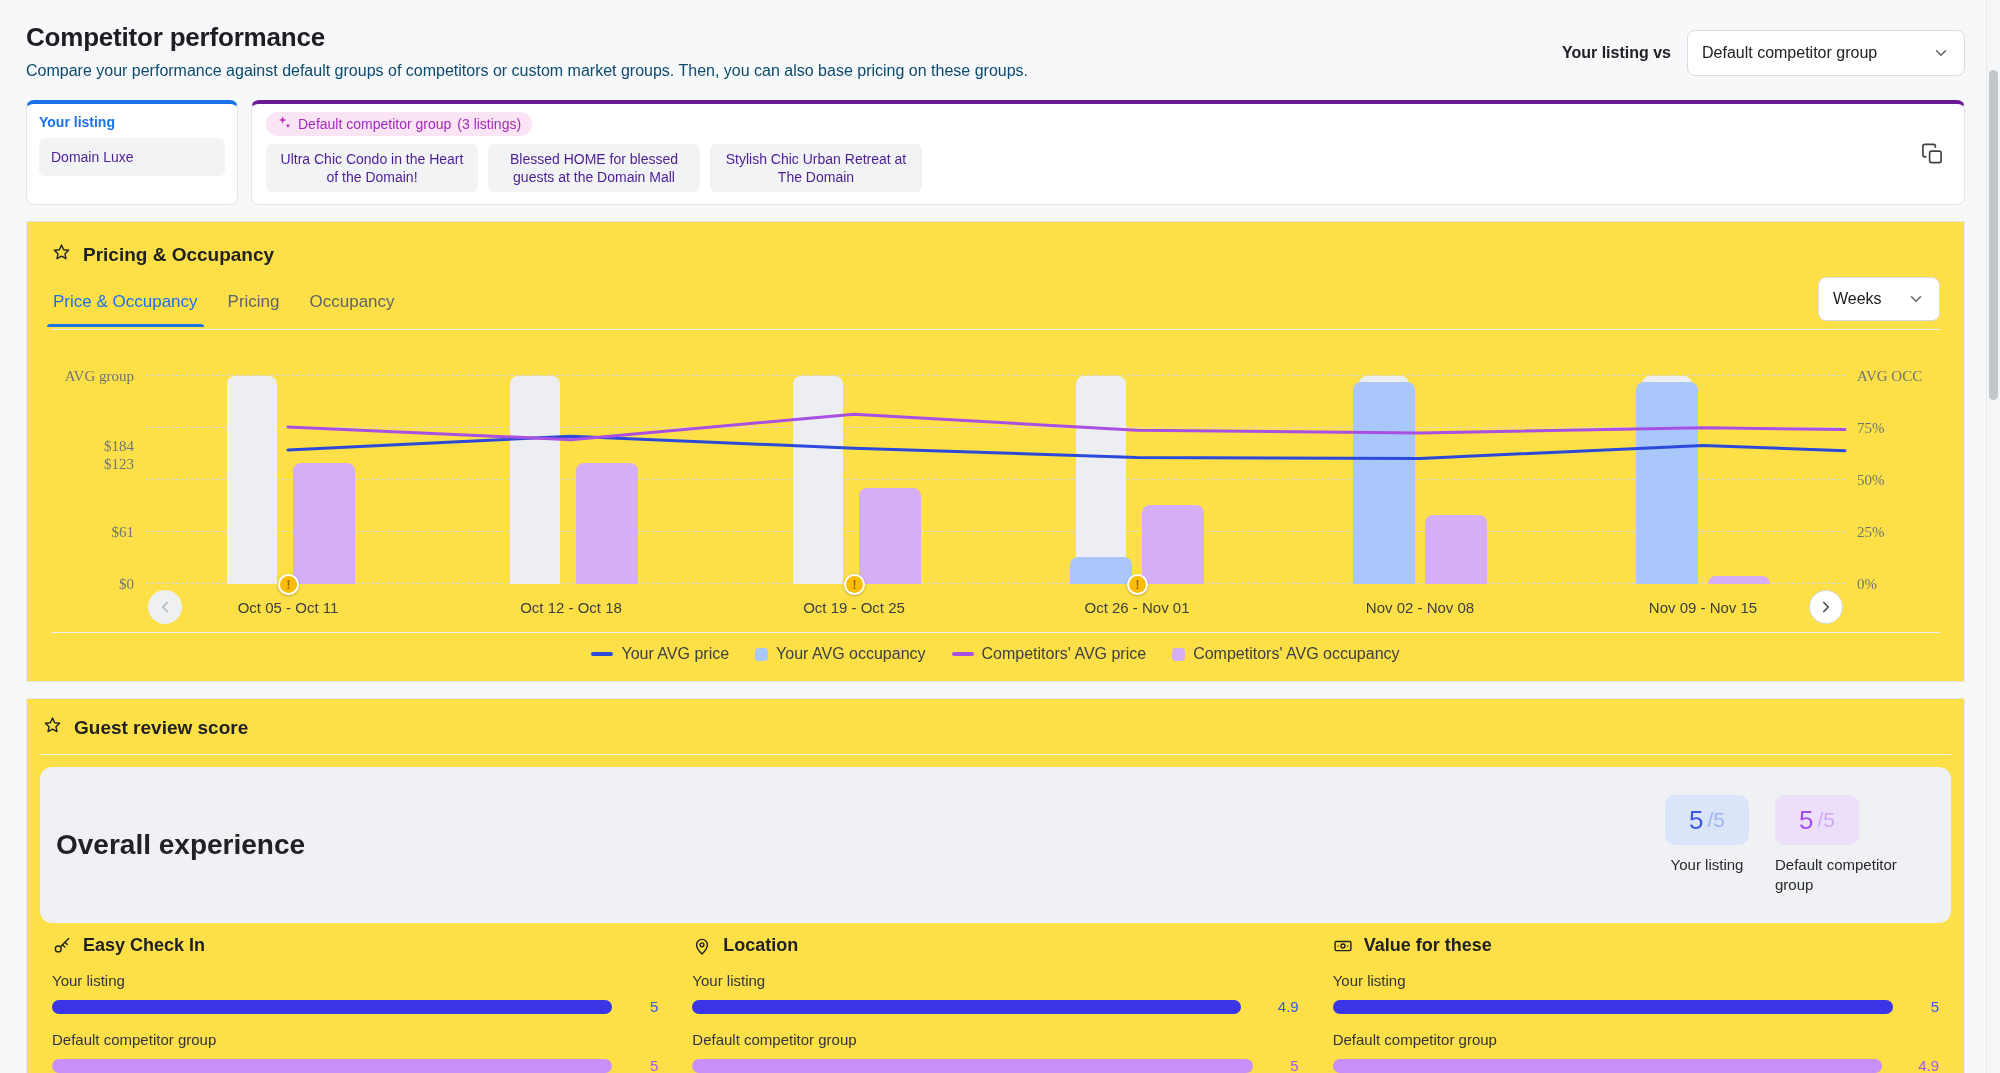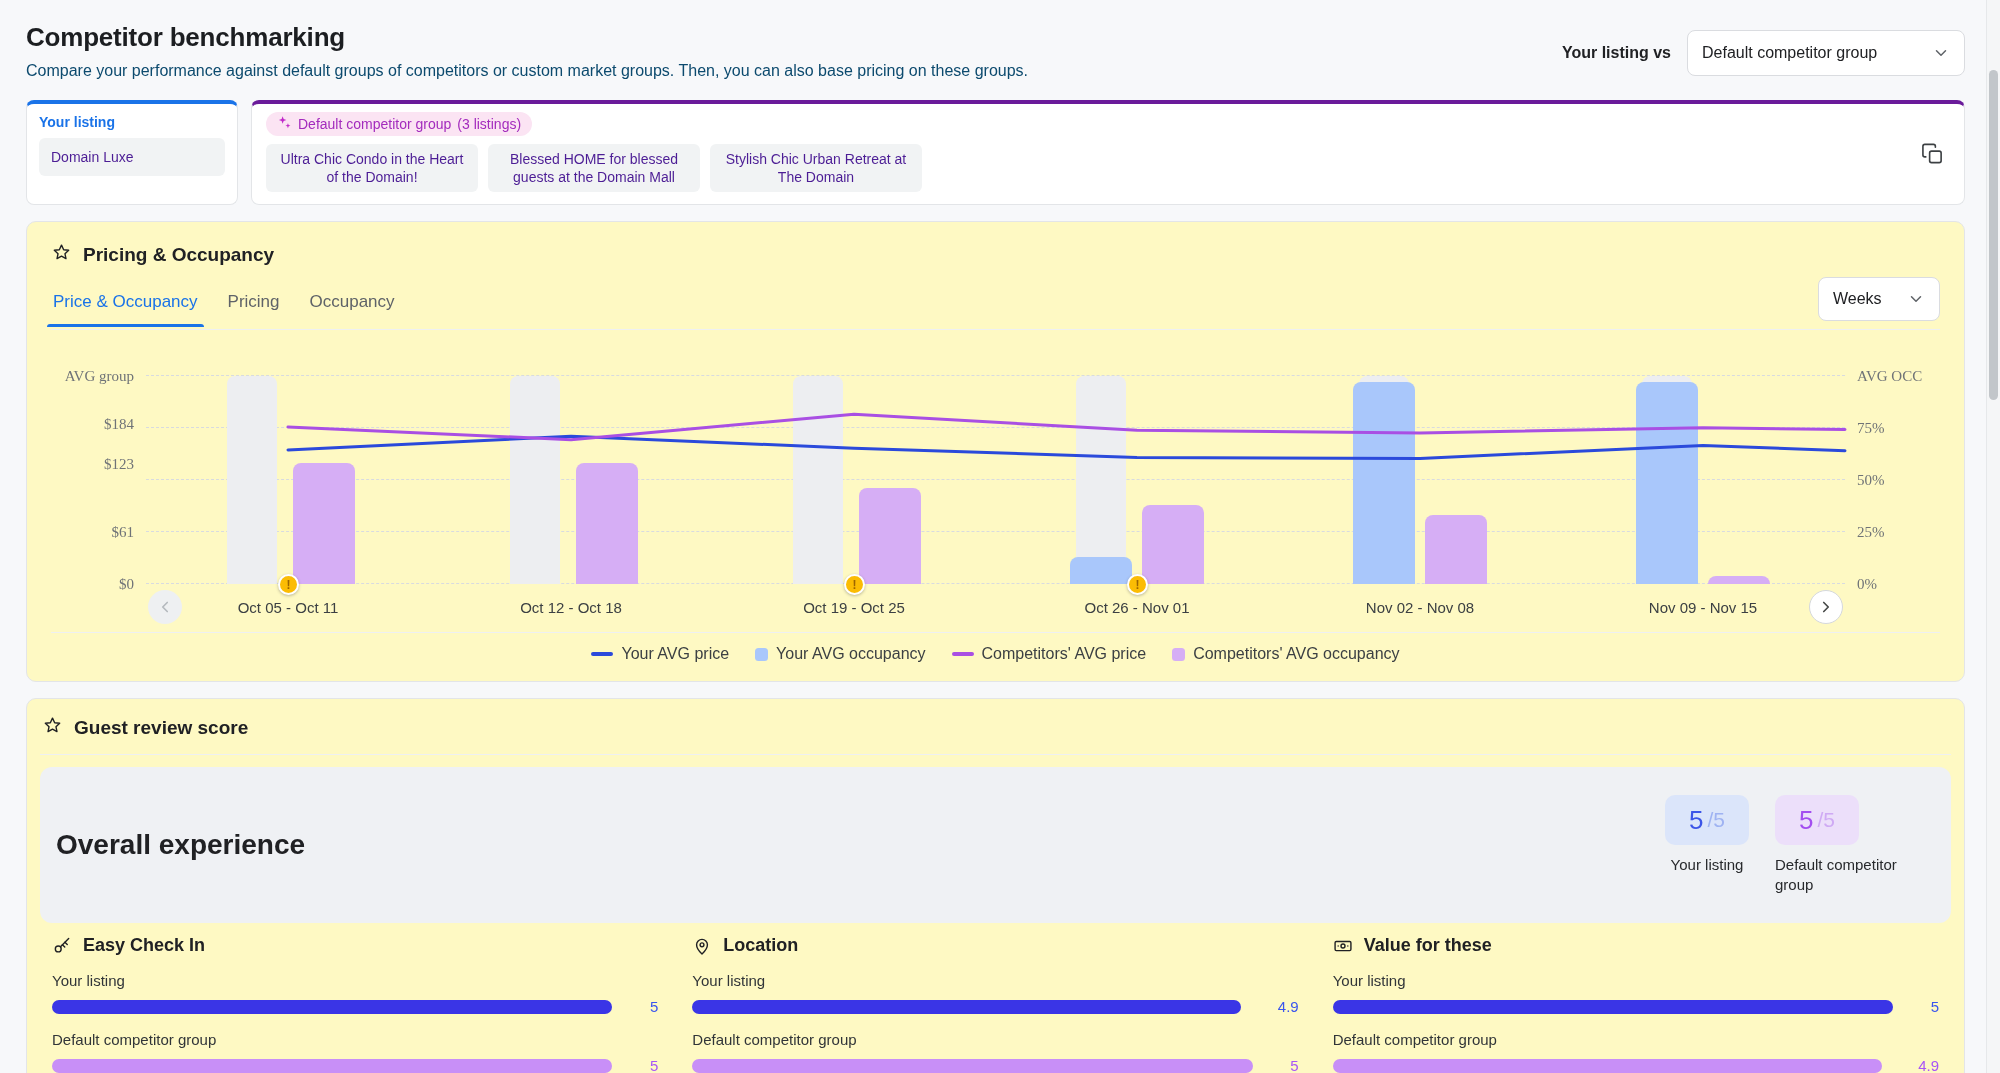--- a/index.html
+++ b/index.html
@@ -42,21 +42,21 @@
   .badge-count { font-weight: 400; }
   .comp-chips { display: flex; gap: 10px; }
   .comp-chip {
     display: flex; align-items: center; text-align: center;
     max-width: 212px; line-height: 1.3; padding: 6px 13px;
   }
   .copy-btn { position: absolute; right: 20px; top: 50%; transform: translateY(-50%);
     background: none; border: none; cursor: pointer; display: flex; }
 
   
-  .card { background: #fef9c3; border: 1px solid #e3e5e8; border-radius: 10px; margin-top: 16px; }
+  .card { background: #fde047; border: 1px solid #e3e5e8; border-radius: 2px; margin-top: 16px; }
   .card-head { display: flex; align-items: center; gap: 11px; }
   .card-head h2 { font-size: 19px; font-weight: 600; color: #202124; }
 
   
   .pricing-card { padding: 20px 24px 8px; }
   .tabs-row { display: flex; justify-content: space-between; align-items: center;
     margin-top: 10px; border-bottom: 1px solid #eef0f2; }
   .tabs { display: flex; gap: 26px; }
   .tab { font-size: 17px; color: #5f6368; padding: 12px 2px 15px; position: relative; cursor: pointer; }
   .tab.active { color: #1a73e8; font-weight: 500; }
@@ -140,21 +140,21 @@
 
   button { font-family: inherit; }
 </style>
 </head>
 <body>
 
 <div class="main">
 
   <div class="page-header">
     <div>
-      <h1>Competitor benchmarking</h1>
+      <h1>Competitor performance</h1>
       <p class="subtitle">Compare your performance against default groups of competitors or custom market groups. Then, you can also base pricing on these groups.</p>
     </div>
     <div class="compare">
       <span class="compare-label">Your listing vs</span>
       <button class="dd-btn group-dd">
         <span>Default competitor group</span>
         <span class="chev">
           <svg viewBox="0 0 24 24" width="18" height="18" fill="none" stroke="#5f6368" stroke-width="2" stroke-linecap="round" stroke-linejoin="round">
               <path d="M6 9l6 6 6-6"></path>
             </svg>
@@ -214,21 +214,21 @@
           <svg viewBox="0 0 24 24" width="18" height="18" fill="none" stroke="#5f6368" stroke-width="2" stroke-linecap="round" stroke-linejoin="round">
               <path d="M6 9l6 6 6-6"></path>
             </svg>
         </span>
       </button>
     </div>
 
     <div class="chart-row">
       <div class="axis axis-left" id="left-axis">
           <div class="tick axis-title" style="bottom: 208px;">AVG group</div>
-          <div class="tick" style="bottom: 160px;">$184</div>
+          <div class="tick" style="bottom: 138px;">$184</div>
           <div class="tick" style="bottom: 120px;">$123</div>
           <div class="tick" style="bottom: 52px;">$61</div>
           <div class="tick" style="bottom: 0px;">$0</div>
         </div>
       <div class="plot" id="plot">
         <button class="nav-btn nav-prev">
           <svg viewBox="0 0 24 24" width="18" height="18" fill="none" stroke="#b4b9be" stroke-width="2.2" stroke-linecap="round" stroke-linejoin="round">
               <path d="M15 18l-6-6 6-6"></path>
             </svg>
         </button>

